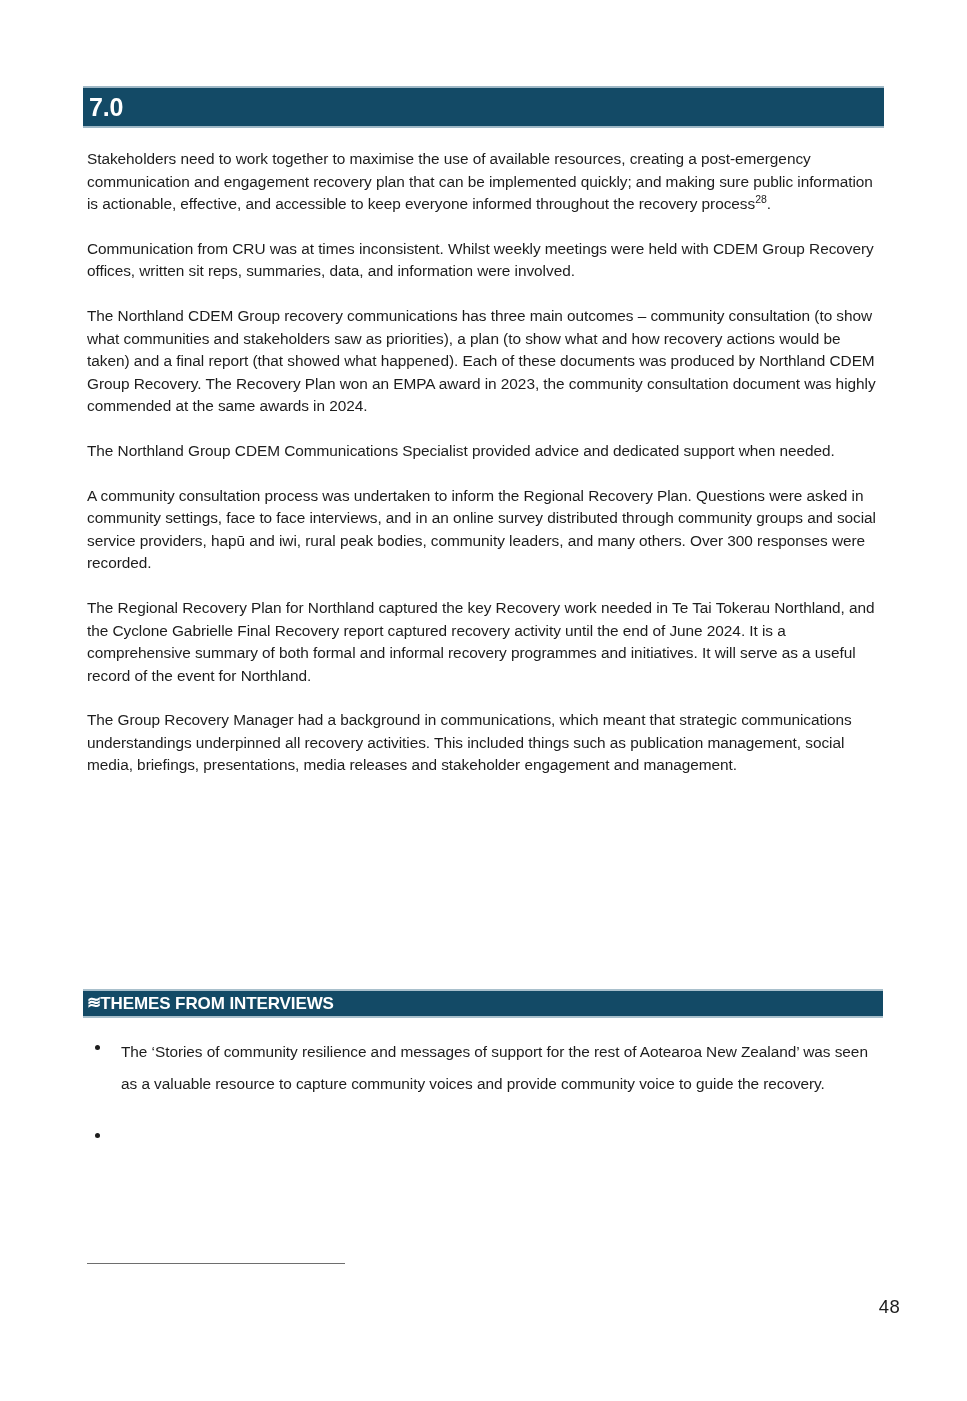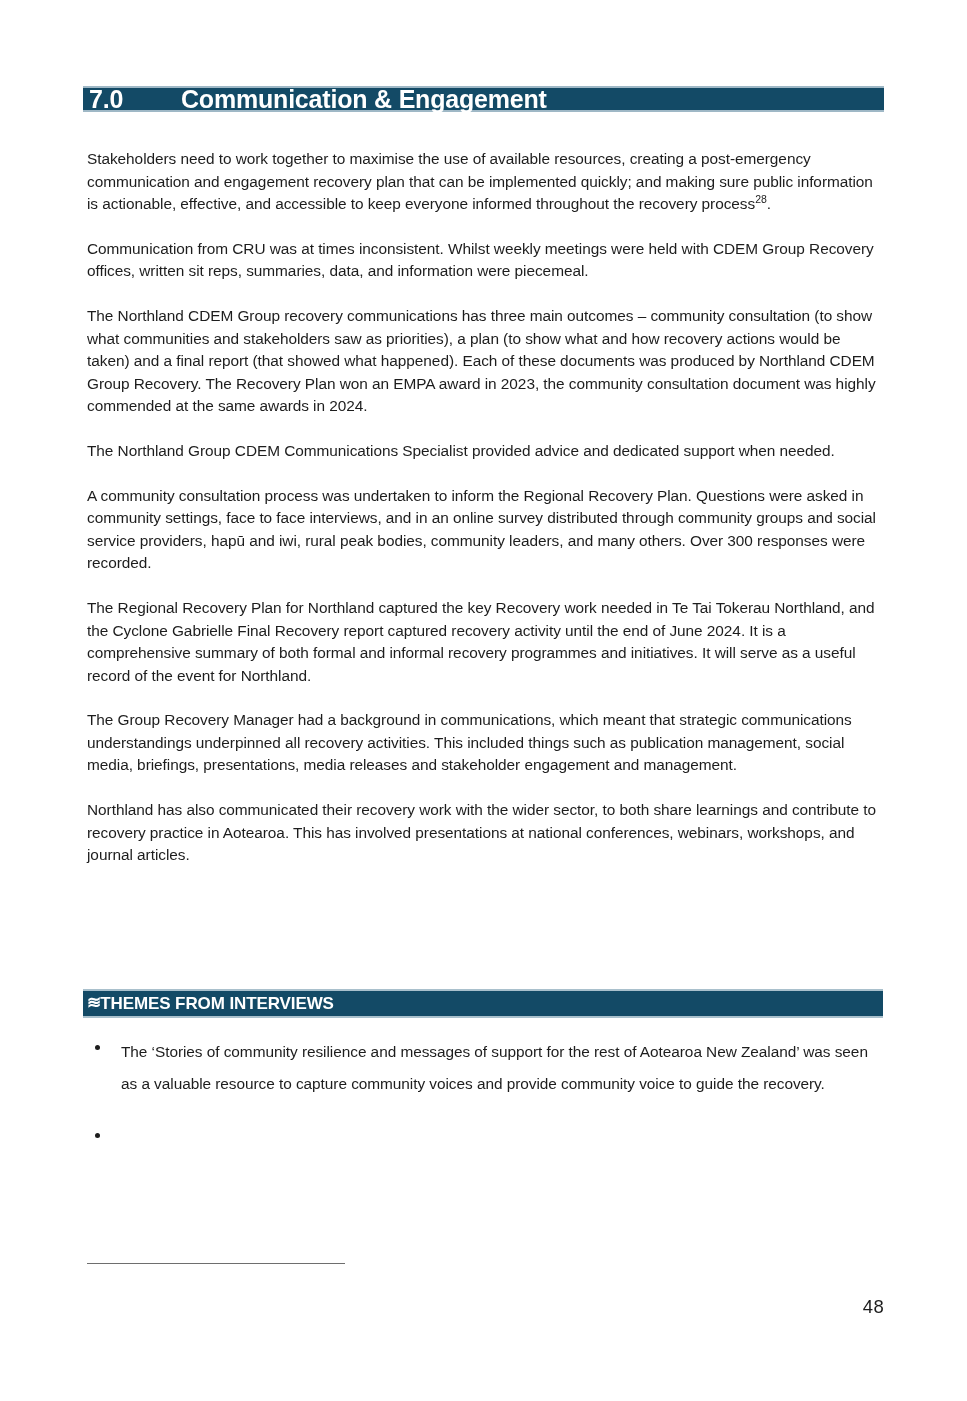--- a/index.html
+++ b/index.html
@@ -20,21 +20,21 @@
     overflow: hidden;
     box-sizing: border-box;
   }
 
   
   .section-bar {
     position: absolute;
     left: 83px;
     top: 86px;
     width: 801px;
-    height: 26px;
+    height: 42px;
     background: #134a66;
     border-top: 2px solid #9fb8c6;
     border-bottom: 2px solid #9fb8c6;
     box-sizing: border-box;
     display: flex;
     align-items: center;
     color: #ffffff;
   }
   .section-number {
     font-size: 25px;
@@ -154,48 +154,46 @@
   }
   .footnote sup {
     font-size: 9.5px;
     vertical-align: super;
     line-height: 0;
   }
 
   
   .page-number {
     position: absolute;
-    left: 0;
+    left: 16px;
     top: 1296px;
     width: 884px;
     text-align: right;
     font-size: 18.5px;
     color: #1d1d1d;
     letter-spacing: 0.3px;
   }
 </style>
 </head>
 <body>
 
 <div class="page">
 
   <div class="section-bar">
     <span class="section-number">7.0</span>
-    <span class="section-title">Communication &amp; Engagement</span>
   </div>
 
   <div class="body-block">
     <p class="para"><span>Stakeholders need to work together to maximise the use of available resources, creating a post-emergency communication and engagement recovery plan that can be implemented quickly; and making sure public information is actionable, effective, and accessible to keep everyone informed throughout the recovery process</span><sup class="fn-ref">28</sup><span>.</span></p>
-    <p class="para">Communication from CRU was at times inconsistent. Whilst weekly meetings were held with CDEM Group Recovery offices, written sit reps, summaries, data, and information were piecemeal.</p>
+    <p class="para">Communication from CRU was at times inconsistent. Whilst weekly meetings were held with CDEM Group Recovery offices, written sit reps, summaries, data, and information were involved.</p>
     <p class="para">The Northland CDEM Group recovery communications has three main outcomes – community consultation (to show what communities and stakeholders saw as priorities), a plan (to show what and how recovery actions would be taken) and a final report (that showed what happened). Each of these documents was produced by Northland CDEM Group Recovery. The Recovery Plan won an EMPA award in 2023, the community consultation document was highly commended at the same awards in 2024.</p>
     <p class="para">The Northland Group CDEM Communications Specialist provided advice and dedicated support when needed.</p>
     <p class="para">A community consultation process was undertaken to inform the Regional Recovery Plan. Questions were asked in community settings, face to face interviews, and in an online survey distributed through community groups and social service providers, hapū and iwi, rural peak bodies, community leaders, and many others. Over 300 responses were recorded.</p>
     <p class="para">The Regional Recovery Plan for Northland captured the key Recovery work needed in Te Tai Tokerau Northland, and the Cyclone Gabrielle Final Recovery report captured recovery activity until the end of June 2024. It is a comprehensive summary of both formal and informal recovery programmes and initiatives. It will serve as a useful record of the event for Northland.</p>
     <p class="para">The Group Recovery Manager had a background in communications, which meant that strategic communications understandings underpinned all recovery activities. This included things such as publication management, social media, briefings, presentations, media releases and stakeholder engagement and management.</p>
-    <p class="para">Northland has also communicated their recovery work with the wider sector, to both share learnings and contribute to recovery practice in Aotearoa. This has involved presentations at national conferences, webinars, workshops, and journal articles.</p>
   </div>
 
   <div class="themes-bar">
     <span class="themes-icon">≋</span>
     <span class="themes-label">THEMES FROM INTERVIEWS</span>
   </div>
 
   <ul class="themes-list">
     <li><span class="bullet-dot"></span><span>The ‘Stories of community resilience and messages of support for the rest of Aotearoa New Zealand’ was seen as a valuable resource to capture community voices and provide community voice to guide the recovery.</span></li>
     <li><span class="bullet-dot"></span></li>

